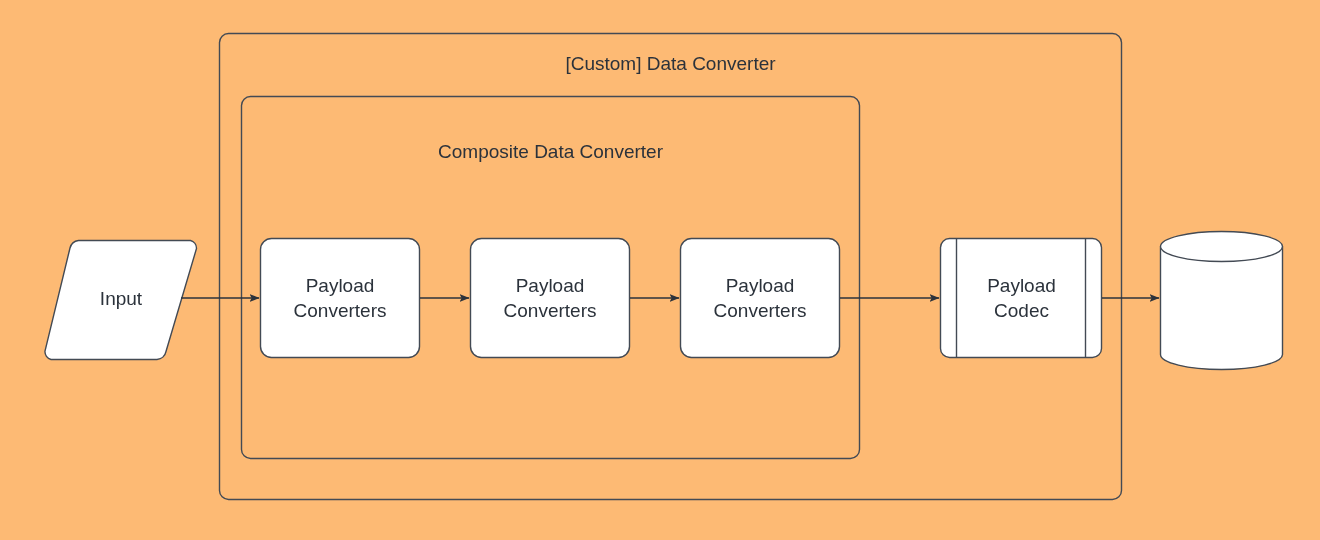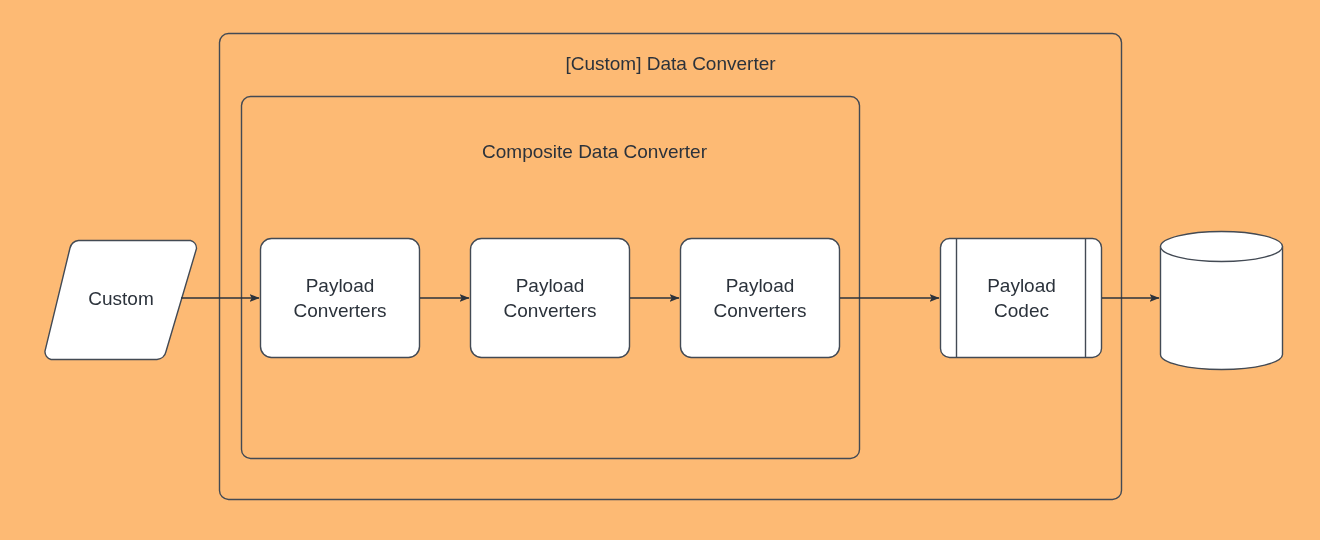--- a/index.html
+++ b/index.html
@@ -84,23 +84,23 @@
 
     <line x1="630" y1="298" x2="679" y2="298" stroke="#2b323b" stroke-width="1.4" marker-end="url(#arrowhead)"></line>
 
     <line x1="840" y1="298" x2="939" y2="298" stroke="#2b323b" stroke-width="1.4" marker-end="url(#arrowhead)"></line>
 
     <line x1="1102" y1="298" x2="1159" y2="298" stroke="#2b323b" stroke-width="1.4" marker-end="url(#arrowhead)"></line>
   </svg>
 
   <div class="container-title" style="left:219px; top:52px; width:903px;">[Custom] Data Converter</div>
 
-  <div class="container-title" style="left:241px; top:140px; width:619px;padding-left:44px;">Composite Data Converter</div>
+  <div class="container-title" style="left:241px; top:140px; width:619px;">Composite Data Converter</div>
 
-  <div class="node-label" style="left:42px; top:286px; width:158px;">Custom</div>
+  <div class="node-label" style="left:42px; top:286px; width:158px;">Input</div>
 
   <div class="node-label" style="left:260px; top:273px; width:160px;">Payload
 Converters</div>
 
   <div class="node-label" style="left:470px; top:273px; width:160px;">Payload
 Converters</div>
 
   <div class="node-label" style="left:680px; top:273px; width:160px;">Payload
 Converters</div>
 

